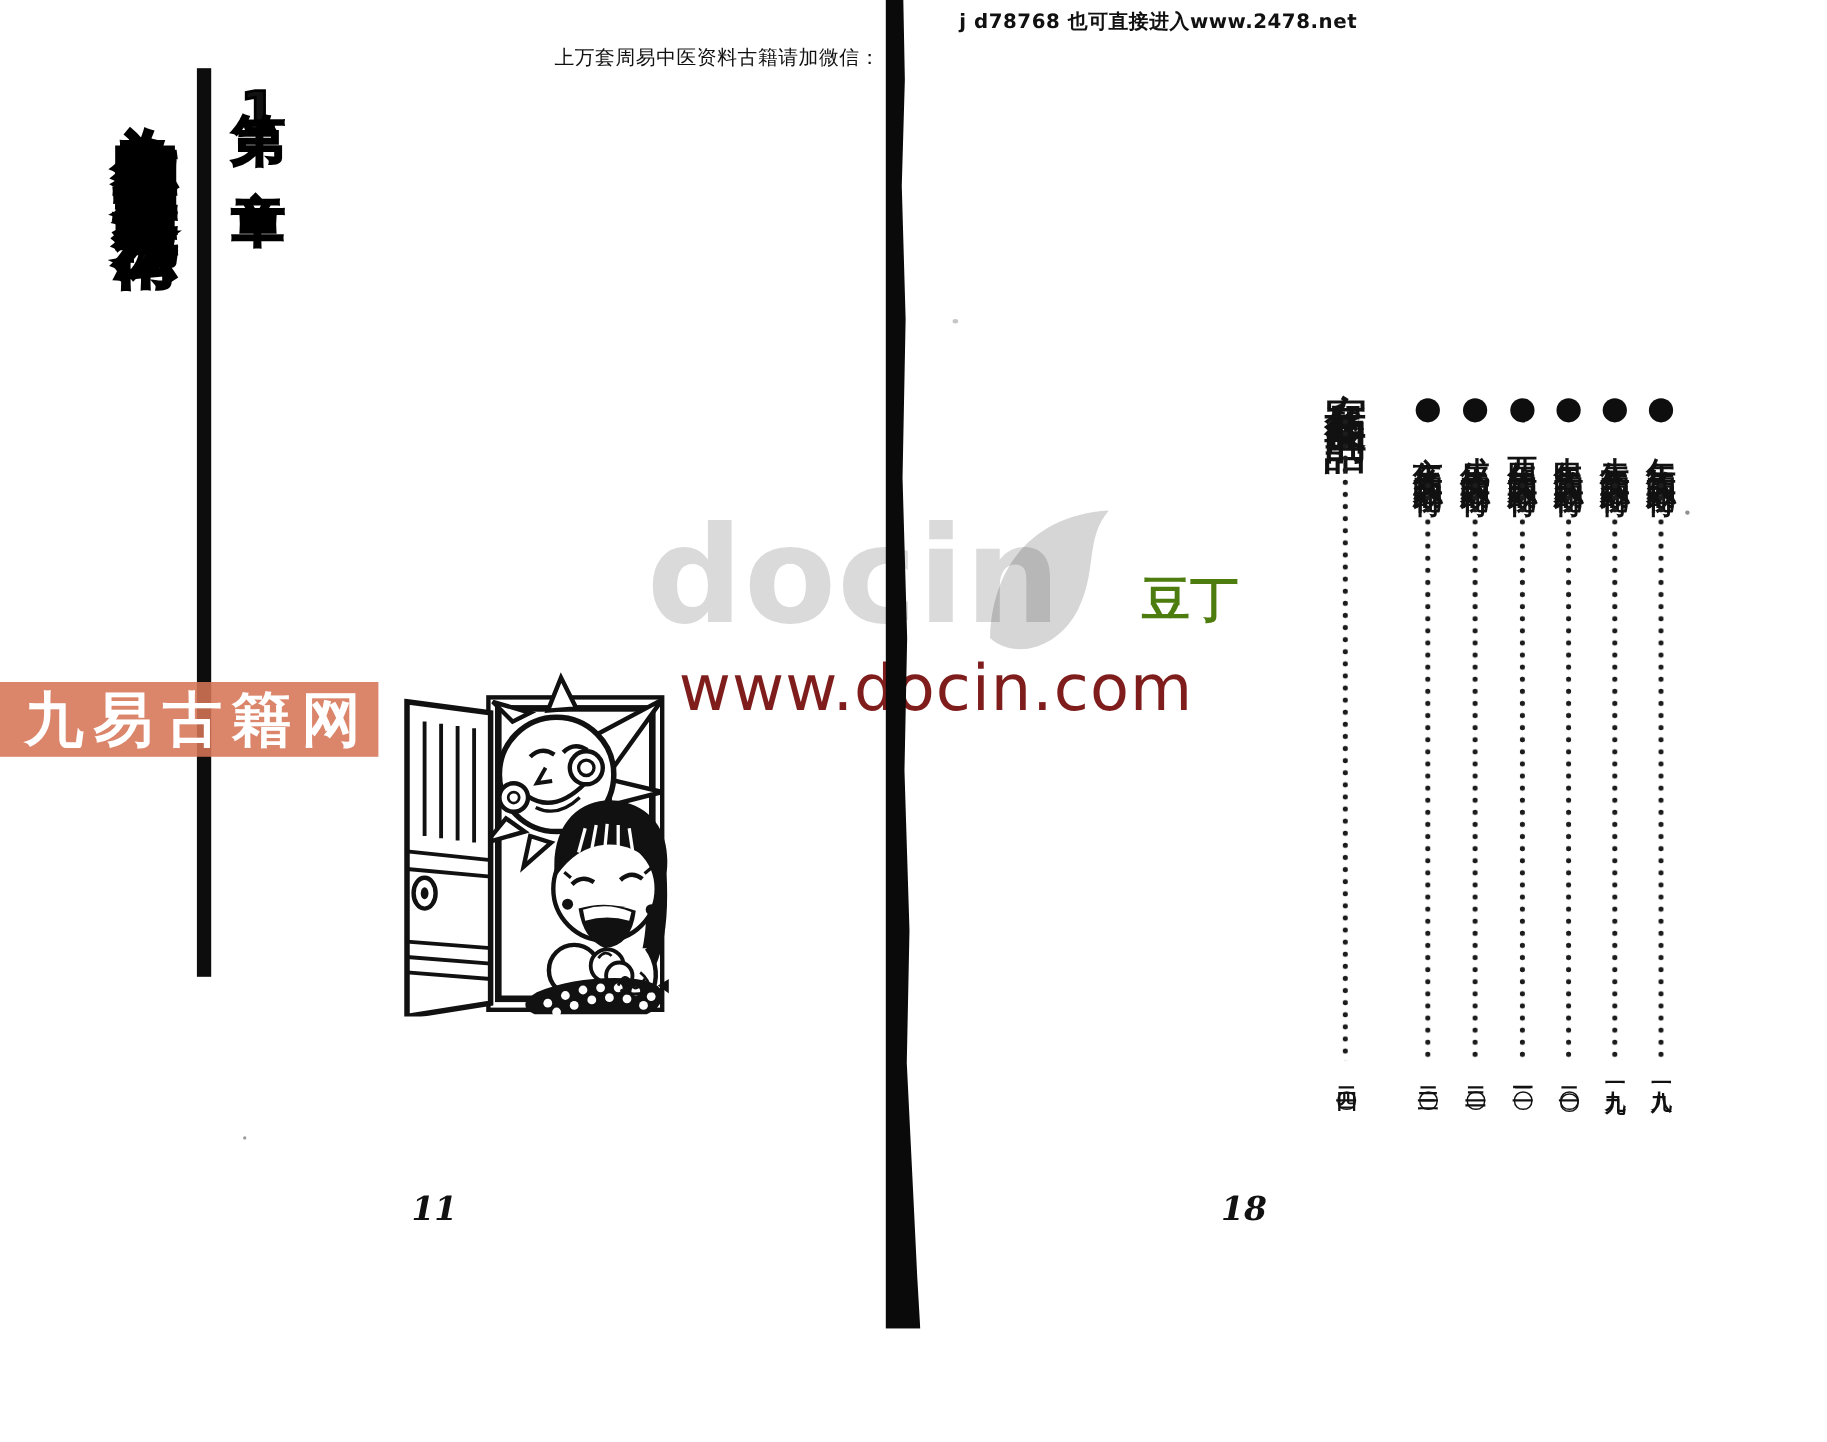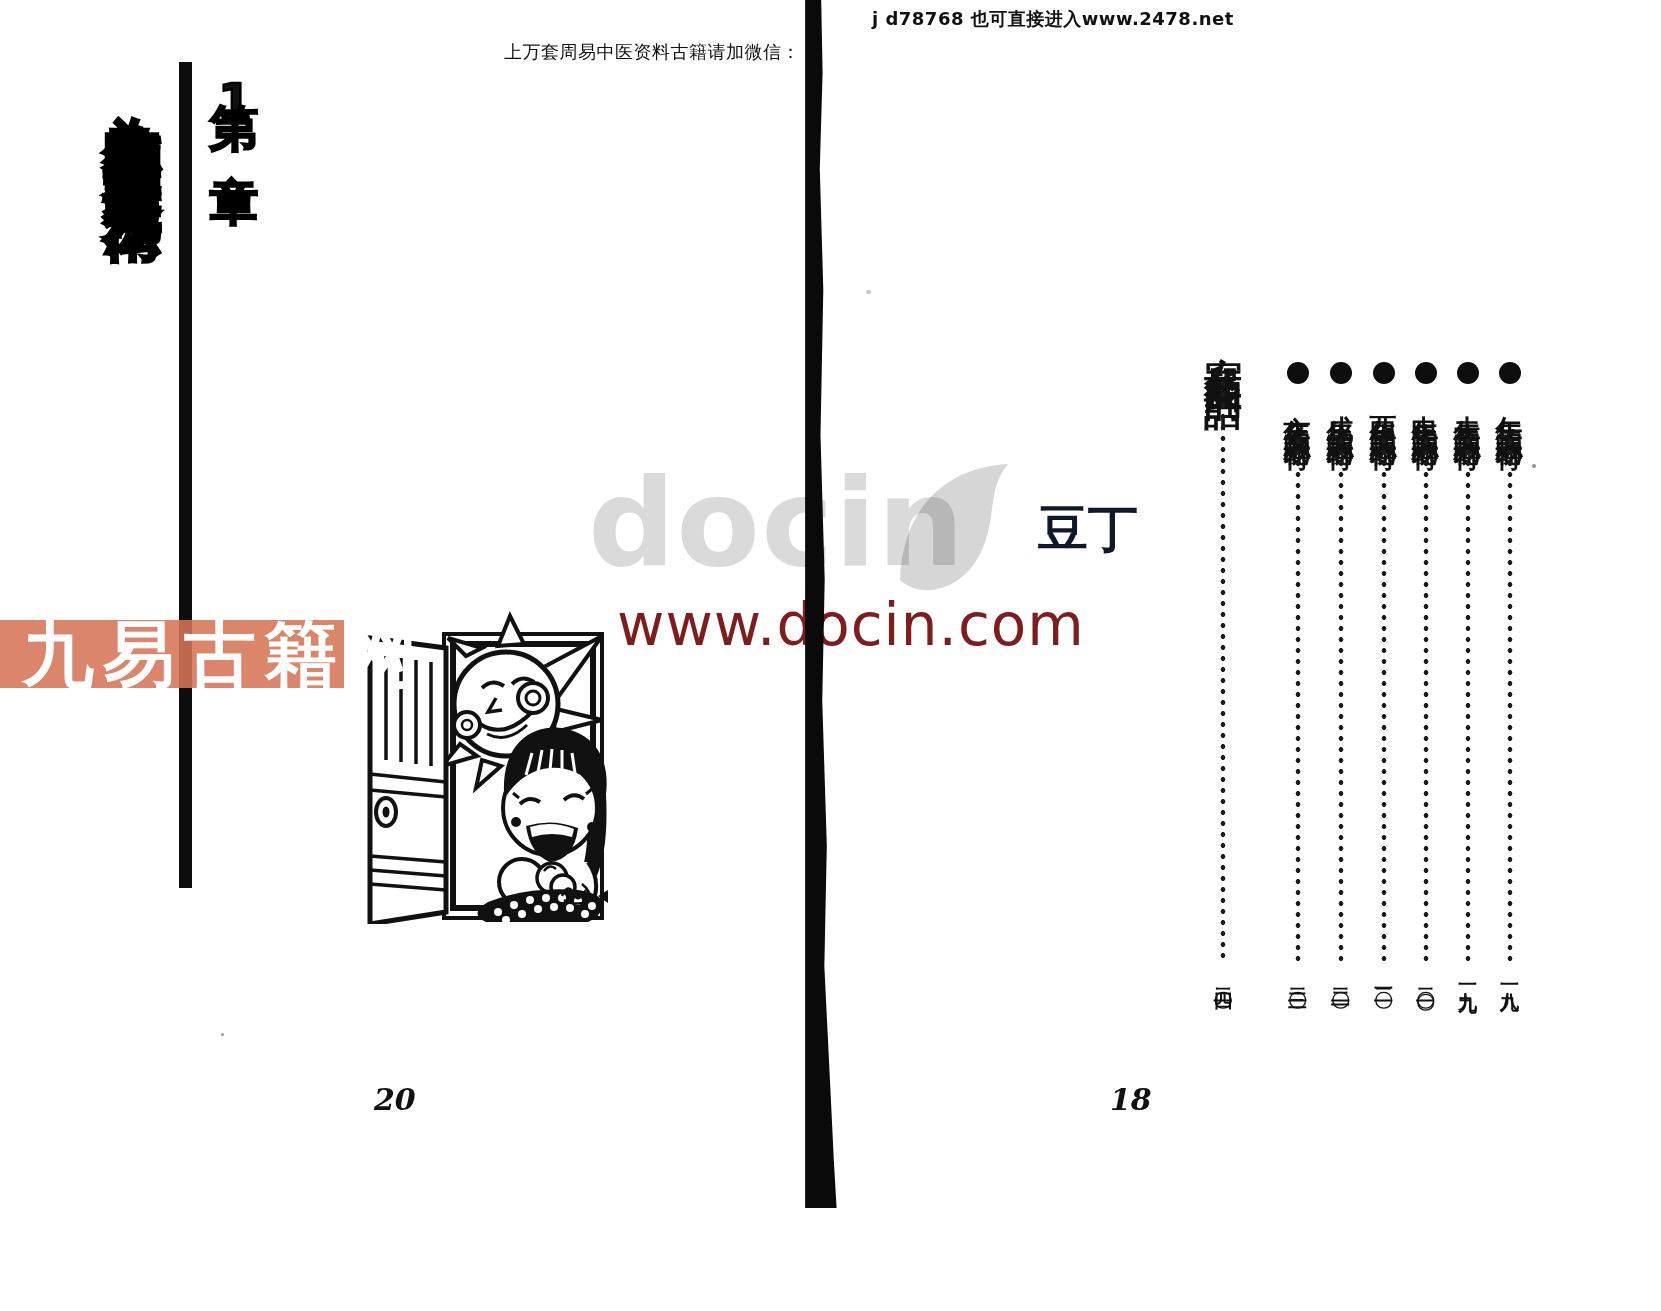--- a/index.html
+++ b/index.html
@@ -33,21 +33,21 @@
     position:absolute;left:94px;top:70px;z-index:1;
     writing-mode:vertical-rl;text-orientation:upright;
     font-size:58px;font-weight:900;letter-spacing:9px;
     -webkit-text-stroke:3px #000;white-space:nowrap;
   }
   .red-banner{
     position:absolute;left:0;top:620px;width:344px;height:68px;z-index:3;
     background:rgba(214,116,86,0.88);display:flex;align-items:center;
   }
   .red-banner-text{
-    font-family:"DejaVu Serif",serif;font-size:72px;font-weight:700;color:#ffffff;
+    font-family:"DejaVu Serif",serif;font-size:54px;font-weight:700;color:#ffffff;
     letter-spacing:9px;padding-left:22px;white-space:nowrap;line-height:1;
   }
   .illustration{position:absolute;left:356px;top:594px;z-index:2;}
   .page-num{
     position:absolute;font-family:"DejaVu Serif",serif;font-style:italic;
     font-weight:700;font-size:30px;z-index:2;
   }
   .page-num-left{left:374px;top:1082px;}
   .page-num-right{left:1110px;top:1082px;}
   
@@ -66,21 +66,21 @@
   }
   .toc-page{font-size:19px;font-weight:700;letter-spacing:2px;white-space:nowrap;line-height:1.05;}
   .col-1{left:1496px;} .col-2{left:1454px;} .col-3{left:1412px;}
   .col-4{left:1370px;} .col-5{left:1327px;} .col-6{left:1284px;}
   .toc-col.closing{left:1204px;top:326px;height:654px;}
   .toc-col.closing .toc-label{font-size:38px;letter-spacing:7px;}
   
   .wm{position:absolute;mix-blend-mode:multiply;z-index:4;}
   .wm-docin{left:588px;top:462px;font-size:122px;font-weight:700;color:#dadada;letter-spacing:1px;line-height:1;}
   .wm-leaf{left:896px;top:458px;}
-  .wm-cn{left:1038px;top:504px;font-size:50px;font-weight:700;color:#0f172a;font-family:"DejaVu Serif",serif;line-height:1;}
+  .wm-cn{left:1038px;top:524px;font-size:44px;font-weight:700;color:#4d7c0f;font-family:"DejaVu Serif",serif;line-height:1;}
   .wm-url{left:617px;top:596px;font-size:58px;color:#7f1d1d;letter-spacing:1px;line-height:1;}
   
   .speck{position:absolute;border-radius:50%;z-index:1;}
   .speck-1{left:1532px;top:464px;width:4px;height:4px;background:#8f8f8f;}
   .speck-2{left:866px;top:290px;width:5px;height:4px;background:#c6c6c6;}
   .speck-3{left:221px;top:1033px;width:3px;height:3px;background:#9a9a9a;}
 </style>
 </head>
 <body>
 
@@ -180,21 +180,21 @@
       <line x1="14" y1="276" x2="90" y2="282"></line>
       <line x1="14" y1="290" x2="90" y2="296"></line>
     </g>
     <ellipse cx="30" cy="218" rx="10" ry="14" fill="#fff" stroke="#111" stroke-width="4"></ellipse>
     <ellipse cx="30" cy="218" rx="3.5" ry="5.5" fill="#111"></ellipse>
   </g>
 
   <path d="M206,302 q6,-14 12,-2 q4,10 12,-4 m-4,-6 q8,6 10,18 m-28,-2 q10,6 22,2" stroke="#111" stroke-width="2.5" fill="none"></path>
 </svg>
 
-<div class="page-num page-num-left">20</div>
+<div class="page-num page-num-left">11</div>
 
 <div class="toc-col col-1">
   <span class="bullet"></span>
   <span class="toc-label">午年生的人的秘符</span>
   <span class="leader"></span>
   <span class="toc-page">一九八</span>
 </div>
 <div class="toc-col col-2">
   <span class="bullet"></span>
   <span class="toc-label">未年生的人的秘符</span>

